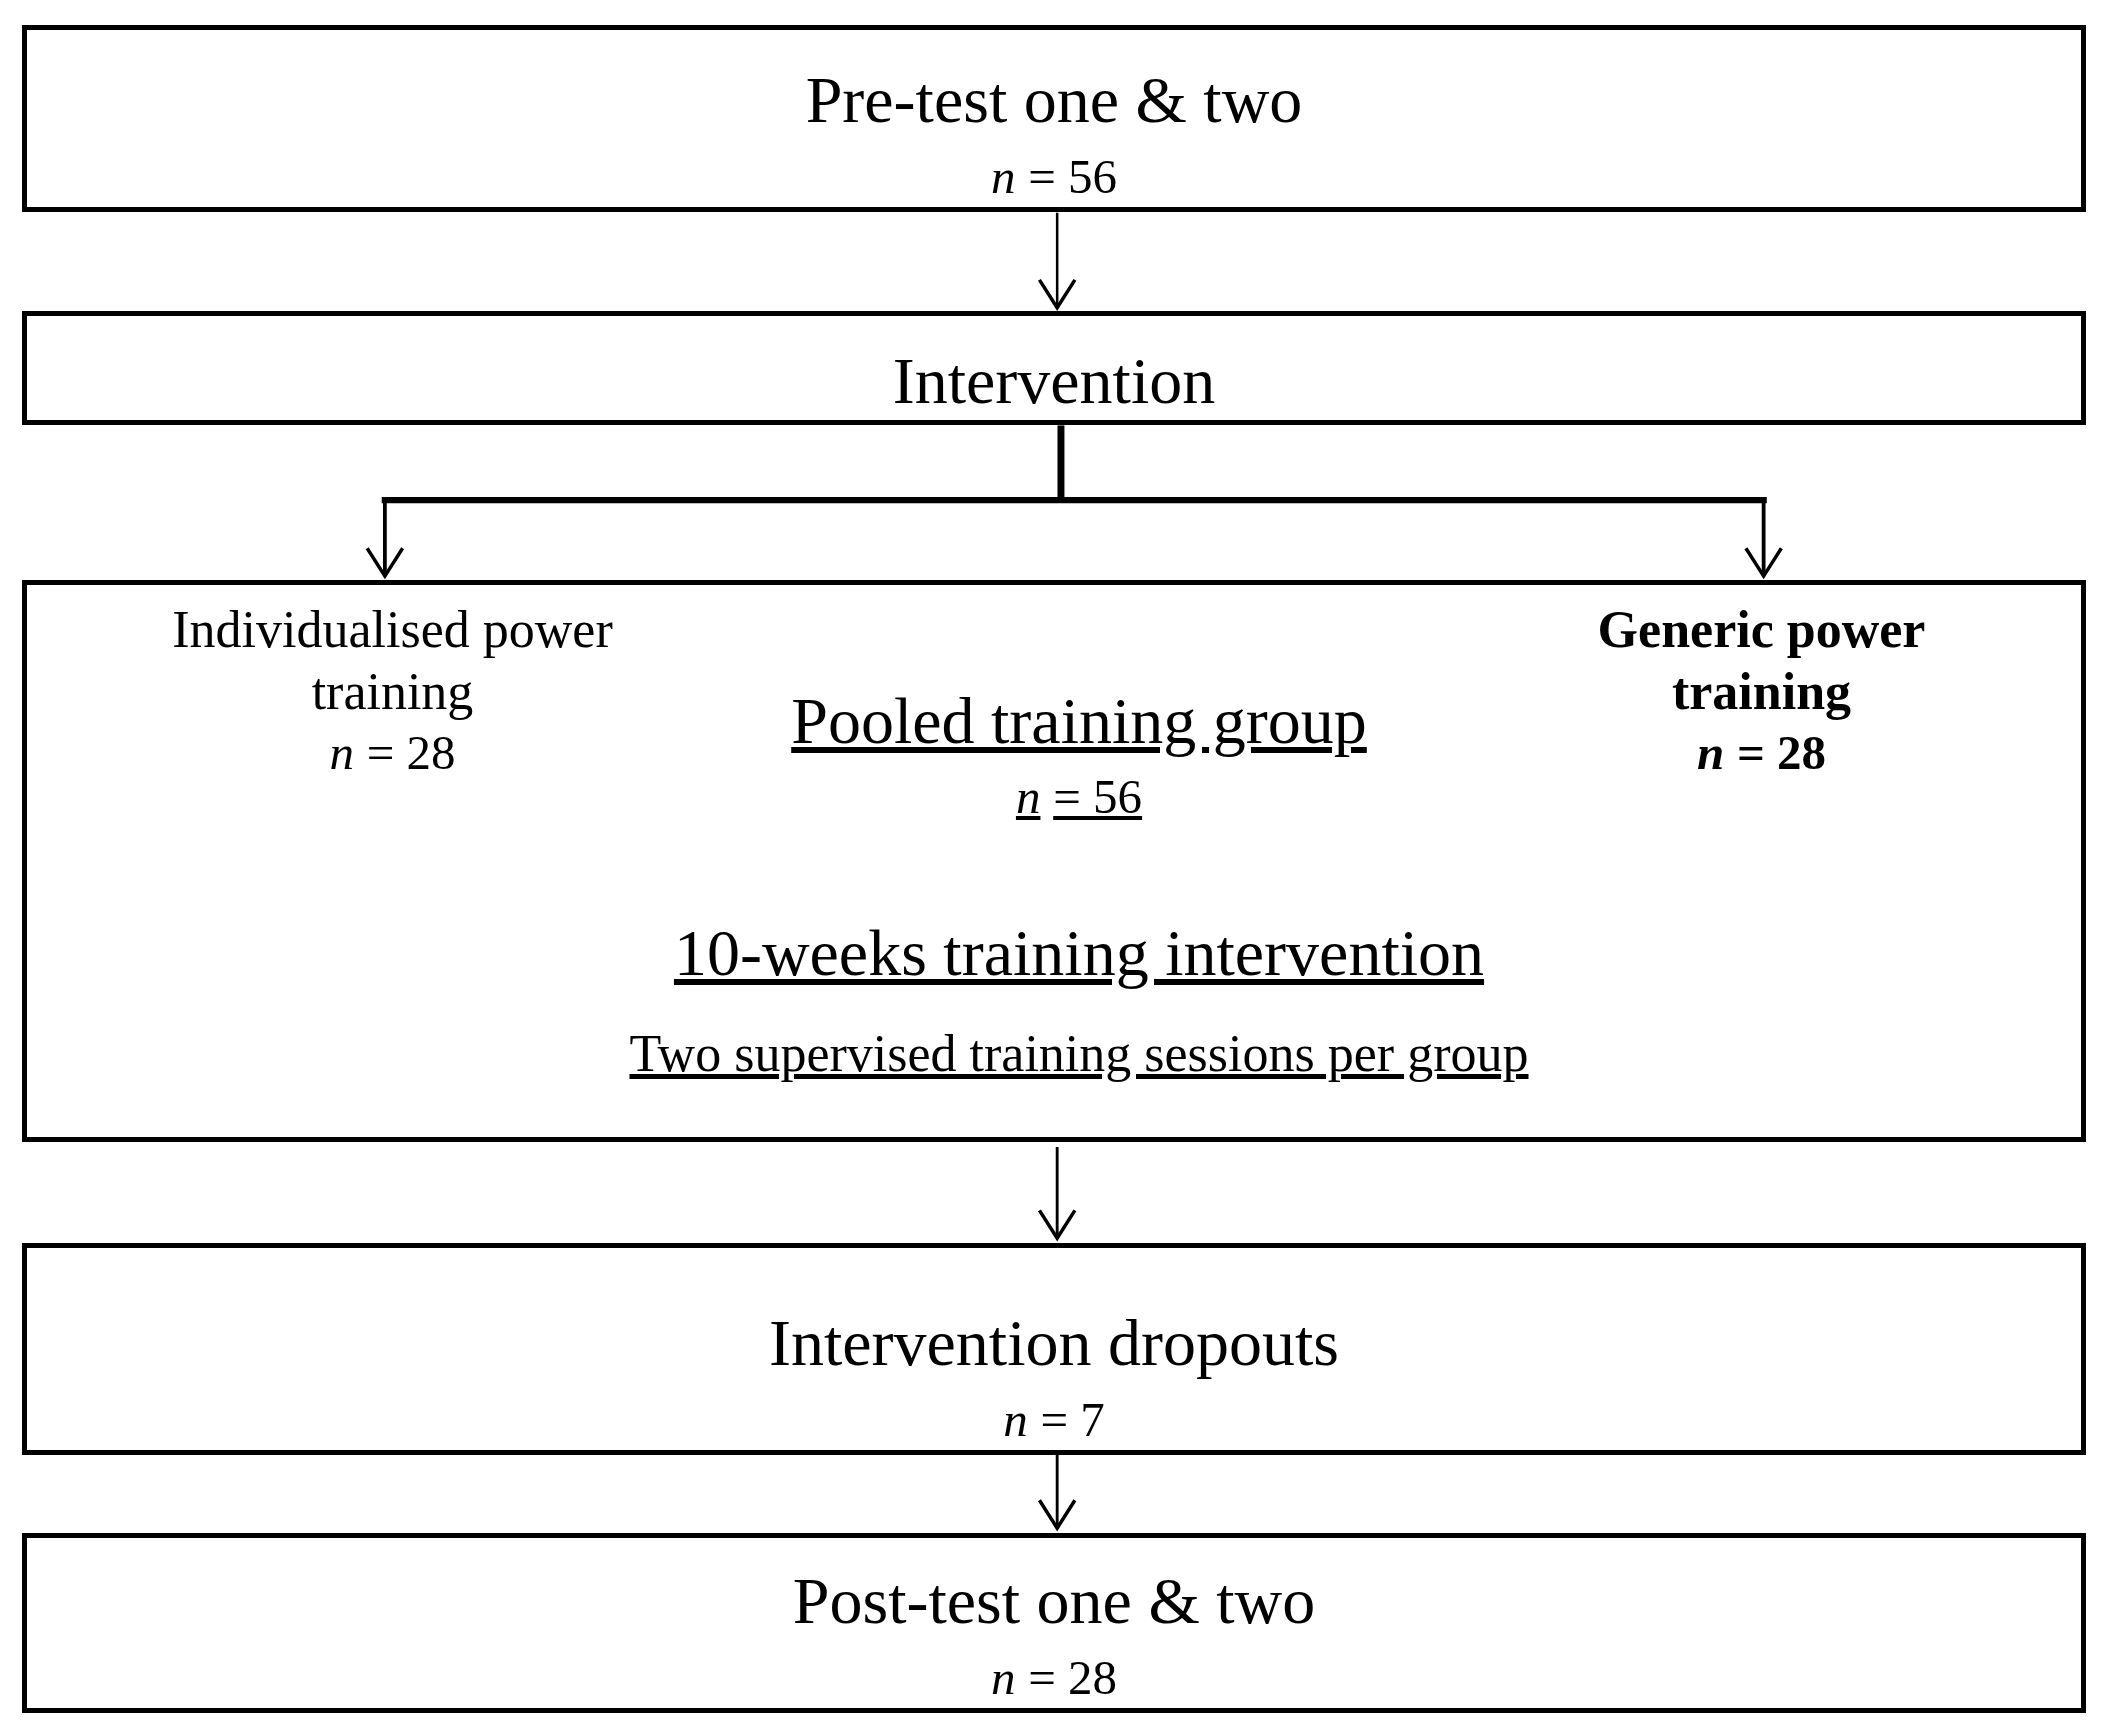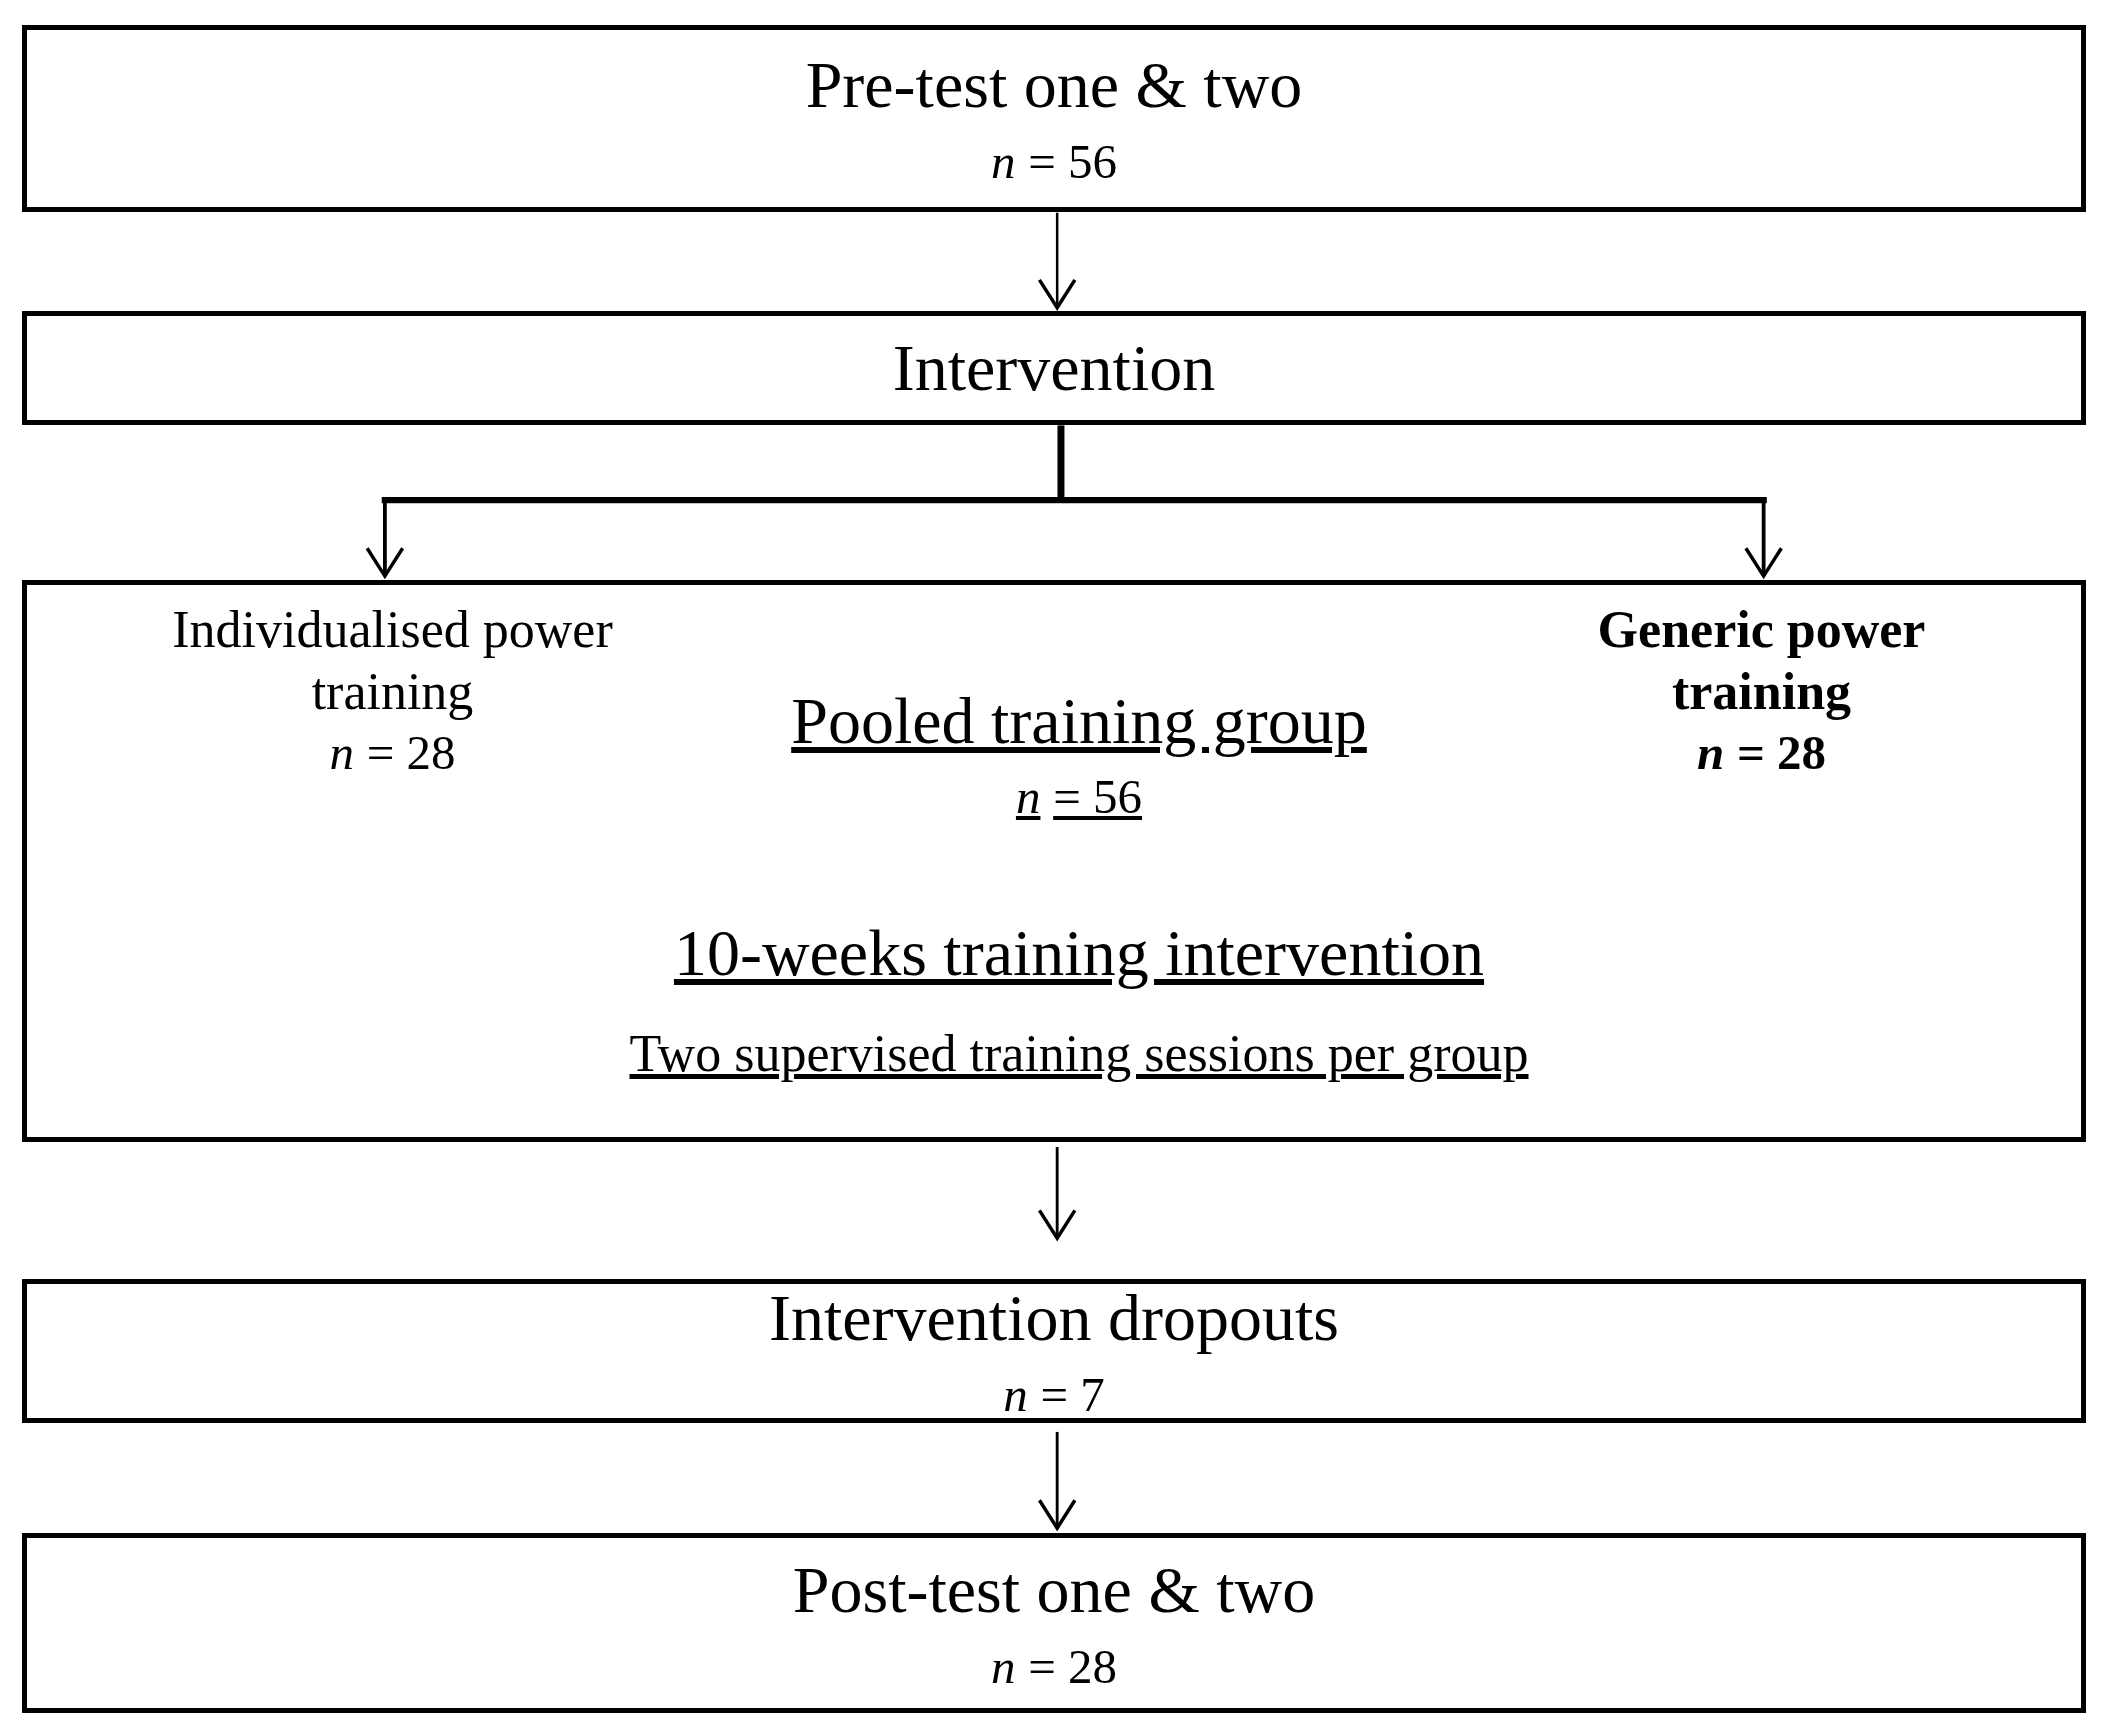--- a/index.html
+++ b/index.html
@@ -12,28 +12,28 @@
     font-family:"Liberation Serif","DejaVu Serif",serif;
     overflow:hidden;
   }
   .box {
     position:absolute;
     left:22px; width:2064px;
     border:5px solid var(--ink);
     box-sizing:border-box;
     background:var(--paper);
     display:flex; flex-direction:column;
-    align-items:center; justify-content:center;
+    align-items:center; justify-content:flex-end;
     text-align:center;
     row-gap:8.9px;
   }
   .box-pretest      { top:25px;   height:187px; }
   .box-randomise    { top:311px;  height:114px; }
   .box-training     { top:580px;  height:562px; display:block; }
-  .box-dropouts     { top:1279px; height:144px; }
+  .box-dropouts     { top:1243px; height:212px; }
   .box-posttest     { top:1533px; height:180px; }
 
   .t1 { font-size:66px; line-height:1.2; white-space:nowrap; }
   .t2 { font-size:52px;  line-height:1.2; white-space:nowrap; }
   .nval {
     font-size:49px; line-height:1.2;
     display:flex; justify-content:center; column-gap:0.26em;
     white-space:nowrap;
   }
   .it { font-style:italic; }

